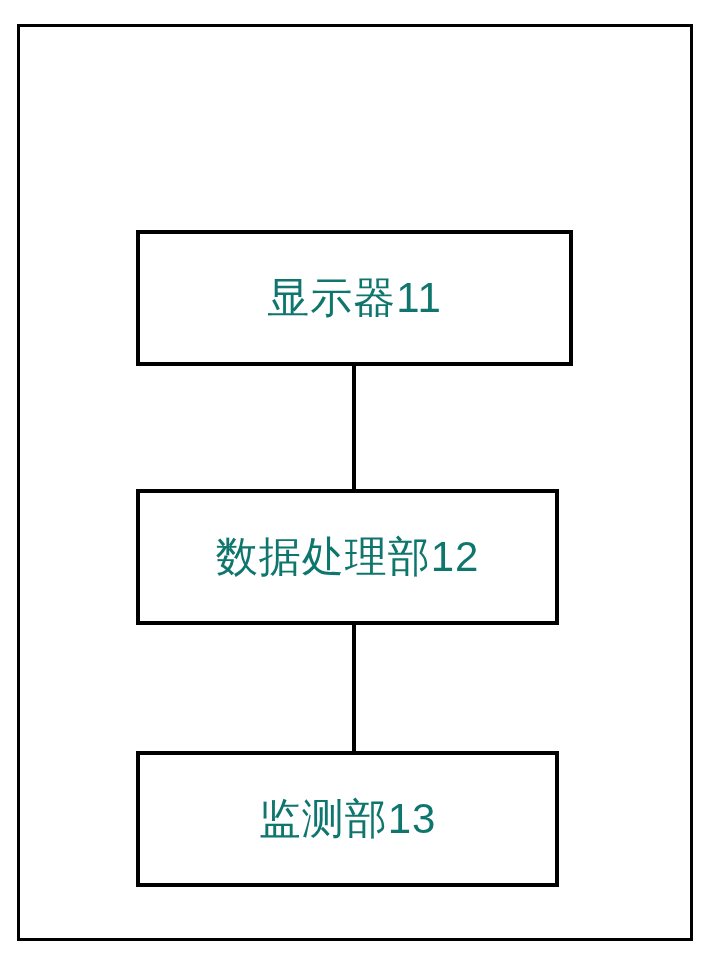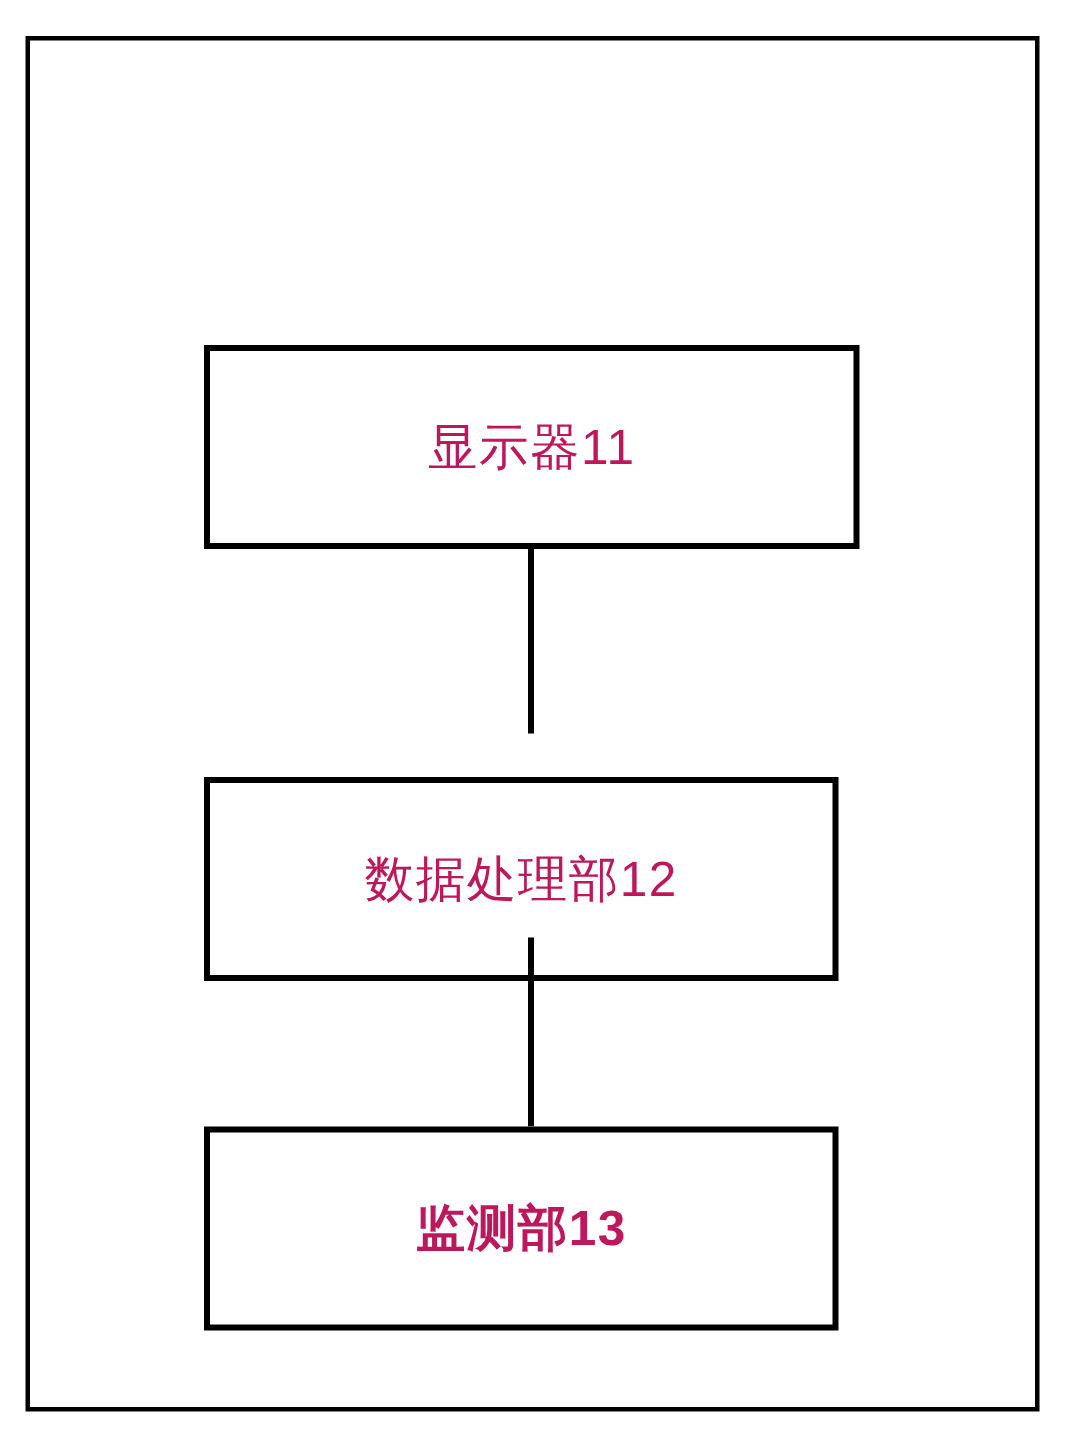--- a/index.html
+++ b/index.html
@@ -48,44 +48,42 @@
   .node {
     position: absolute;
     box-sizing: border-box;
     border: 4px solid #000000;
     background: #ffffff;
     display: flex;
     align-items: center;
     justify-content: center;
   }
   .node-label {
-    font-size: 33px;
+    font-size: 42px;
     letter-spacing: 1px;
-    color: #be185d;
+    color: #0f766e;
     white-space: nowrap;
   }
   #node-display {
     left: 136px;
     top: 230px;
     width: 437px;
     height: 136px;
   }
   #node-processor {
     left: 136px;
     top: 489px;
     width: 423px;
     height: 136px;
-    margin-top: 29px;
   }
   #node-monitor {
     left: 136px;
     top: 751px;
     width: 423px;
     height: 136px;
-    font-weight: bold;
   }
   
   .connector {
     position: absolute;
     width: 4px;
     background: #000000;
   }
   #connector-1 {
     left: 352px;
     top: 366px;

